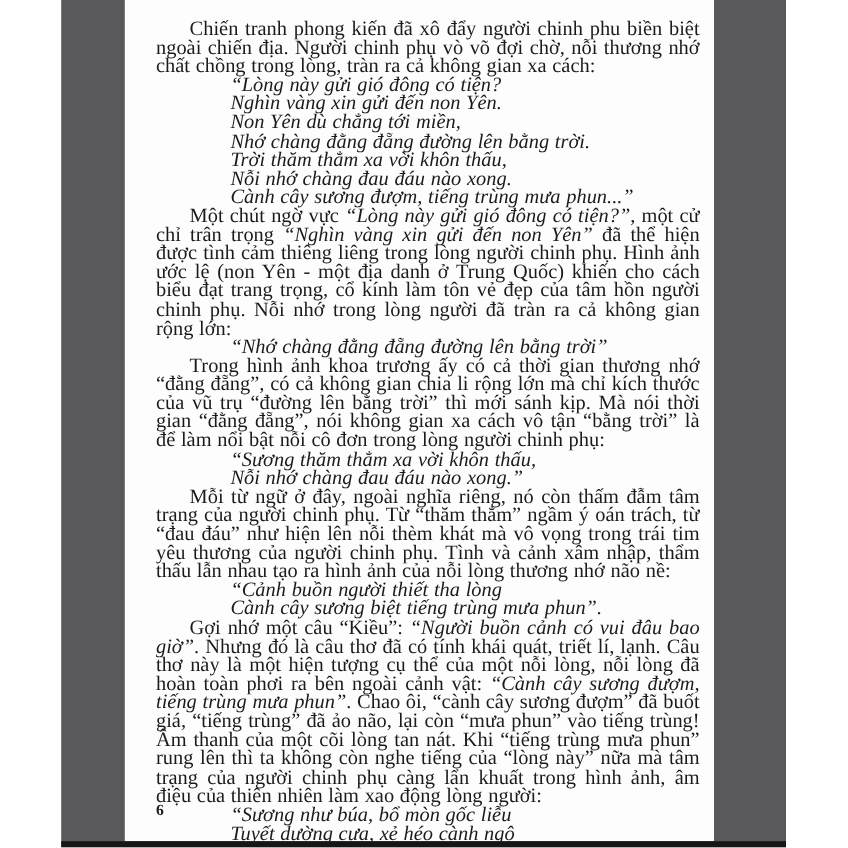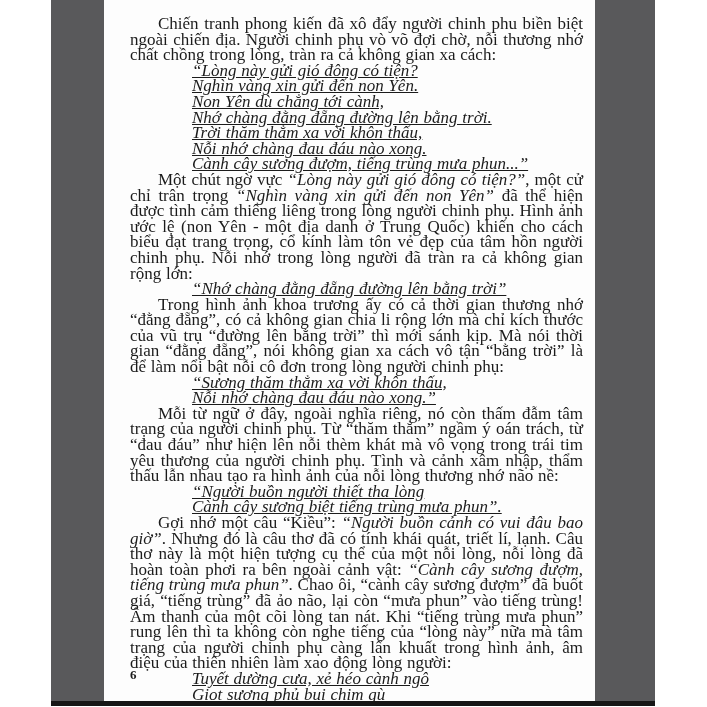--- a/index.html
+++ b/index.html
@@ -42,21 +42,20 @@
     line-height: 15.6px;
     word-spacing: 0.5px;
   }
   .para {
     margin: 0;
     text-align: justify;
     text-indent: 28px;
   }
   .verse {
     margin: 0 0 0 62px;
-    text-decoration: underline;
   }
   .verse-line {
     font-style: italic;
   }
   .page-number {
     position: absolute;
     left: 26px;
     top: 667px;
     font-size: 13px;
     font-weight: bold;
@@ -66,42 +65,43 @@
 </head>
 <body>
 
 <div class="photo">
   <div class="page">
     <div class="content">
         <p class="para"><span>Chiến tranh phong kiến đã xô đẩy người chinh phu biền biệt ngoài chiến địa. Người chinh phụ vò võ đợi chờ, nỗi thương nhớ chất chồng trong lòng, tràn ra cả không gian xa cách:</span></p>
         <div class="verse">
           <div class="verse-line">“Lòng này gửi gió đông có tiện?</div>
           <div class="verse-line">Nghìn vàng xin gửi đến non Yên.</div>
-          <div class="verse-line">Non Yên dù chẳng tới cành,</div>
+          <div class="verse-line">Non Yên dù chẳng tới miền,</div>
           <div class="verse-line">Nhớ chàng đằng đẵng đường lên bằng trời.</div>
           <div class="verse-line">Trời thăm thẳm xa vời khôn thấu,</div>
           <div class="verse-line">Nỗi nhớ chàng đau đáu nào xong.</div>
           <div class="verse-line">Cành cây sương đượm, tiếng trùng mưa phun...”</div>
         </div>
         <p class="para"><span>Một chút ngờ vực </span><i>“Lòng này gửi gió đông có tiện?”</i><span>, một cử chỉ trân trọng </span><i>“Nghìn vàng xin gửi đến non Yên”</i><span> đã thể hiện được tình cảm thiêng liêng trong lòng người chinh phụ. Hình ảnh ước lệ (non Yên - một địa danh ở Trung Quốc) khiến cho cách biểu đạt trang trọng, cổ kính làm tôn vẻ đẹp của tâm hồn người chinh phụ. Nỗi nhớ trong lòng người đã tràn ra cả không gian rộng lớn:</span></p>
         <div class="verse">
           <div class="verse-line">“Nhớ chàng đằng đẵng đường lên bằng trời”</div>
         </div>
         <p class="para"><span>Trong hình ảnh khoa trương ấy có cả thời gian thương nhớ “đằng đẵng”, có cả không gian chia li rộng lớn mà chỉ kích thước của vũ trụ “đường lên bằng trời” thì mới sánh kịp. Mà nói thời gian “đằng đẵng”, nói không gian xa cách vô tận “bằng trời” là để làm nổi bật nỗi cô đơn trong lòng người chinh phụ:</span></p>
         <div class="verse">
           <div class="verse-line">“Sương thăm thẳm xa vời khôn thấu,</div>
           <div class="verse-line">Nỗi nhớ chàng đau đáu nào xong.”</div>
         </div>
         <p class="para"><span>Mỗi từ ngữ ở đây, ngoài nghĩa riêng, nó còn thấm đẫm tâm trạng của người chinh phụ. Từ “thăm thẳm” ngầm ý oán trách, từ “đau đáu” như hiện lên nỗi thèm khát mà vô vọng trong trái tim yêu thương của người chinh phụ. Tình và cảnh xâm nhập, thẩm thấu lẫn nhau tạo ra hình ảnh của nỗi lòng thương nhớ não nề:</span></p>
         <div class="verse">
-          <div class="verse-line">“Người buồn người thiết tha lòng</div>
+          <div class="verse-line">“Cảnh buồn người thiết tha lòng</div>
           <div class="verse-line">Cành cây sương biệt tiếng trùng mưa phun”.</div>
         </div>
         <p class="para"><span>Gợi nhớ một câu “Kiều”: </span><i>“Người buồn cảnh có vui đâu bao giờ”</i><span>. Nhưng đó là câu thơ đã có tính khái quát, triết lí, lạnh. Câu thơ này là một hiện tượng cụ thể của một nỗi lòng, nỗi lòng đã hoàn toàn phơi ra bên ngoài cảnh vật: </span><i>“Cành cây sương đượm, tiếng trùng mưa phun”</i><span>. Chao ôi, “cành cây sương đượm” đã buốt giá, “tiếng trùng” đã ảo não, lại còn “mưa phun” vào tiếng trùng! Âm thanh của một cõi lòng tan nát. Khi “tiếng trùng mưa phun” rung lên thì ta không còn nghe tiếng của “lòng này” nữa mà tâm trạng của người chinh phụ càng lẩn khuất trong hình ảnh, âm điệu của thiên nhiên làm xao động lòng người:</span></p>
         <div class="verse">
+          <div class="verse-line">“Sương như búa, bổ mòn gốc liễu</div>
           <div class="verse-line">Tuyết dường cưa, xẻ héo cành ngô</div>
           <div class="verse-line">Giọt sương phủ bụi chim gù</div>
         </div>
       </div>
     <div class="page-number">6</div>
   </div>
   <div class="bottom-strip"></div>
 </div>
 
 </body></html>

